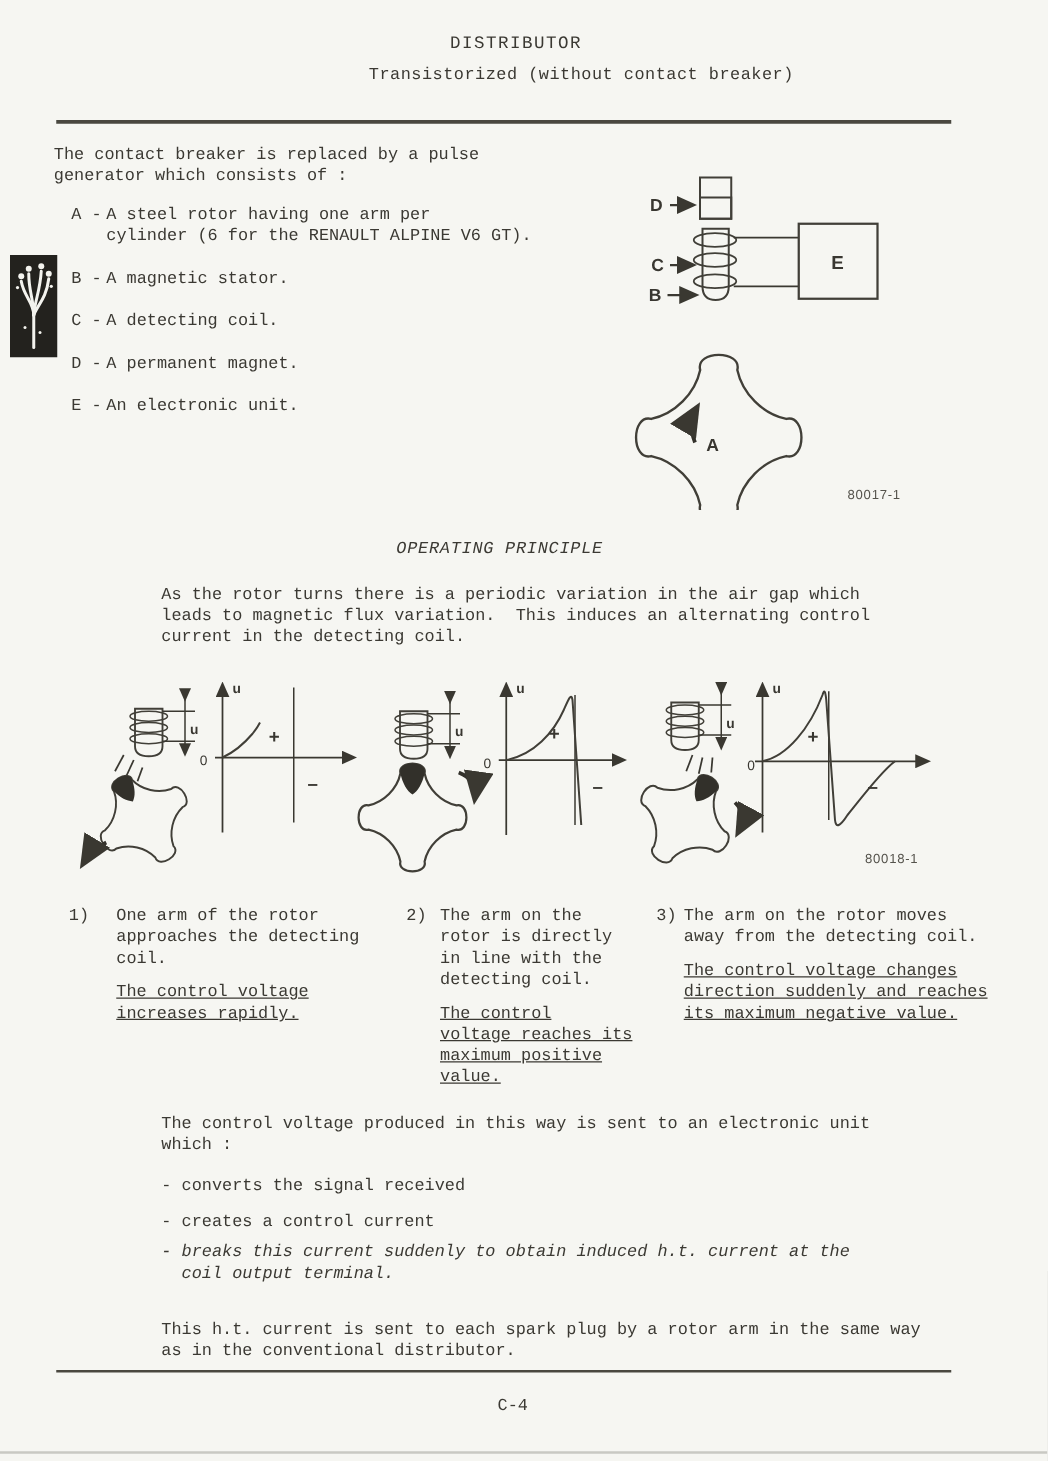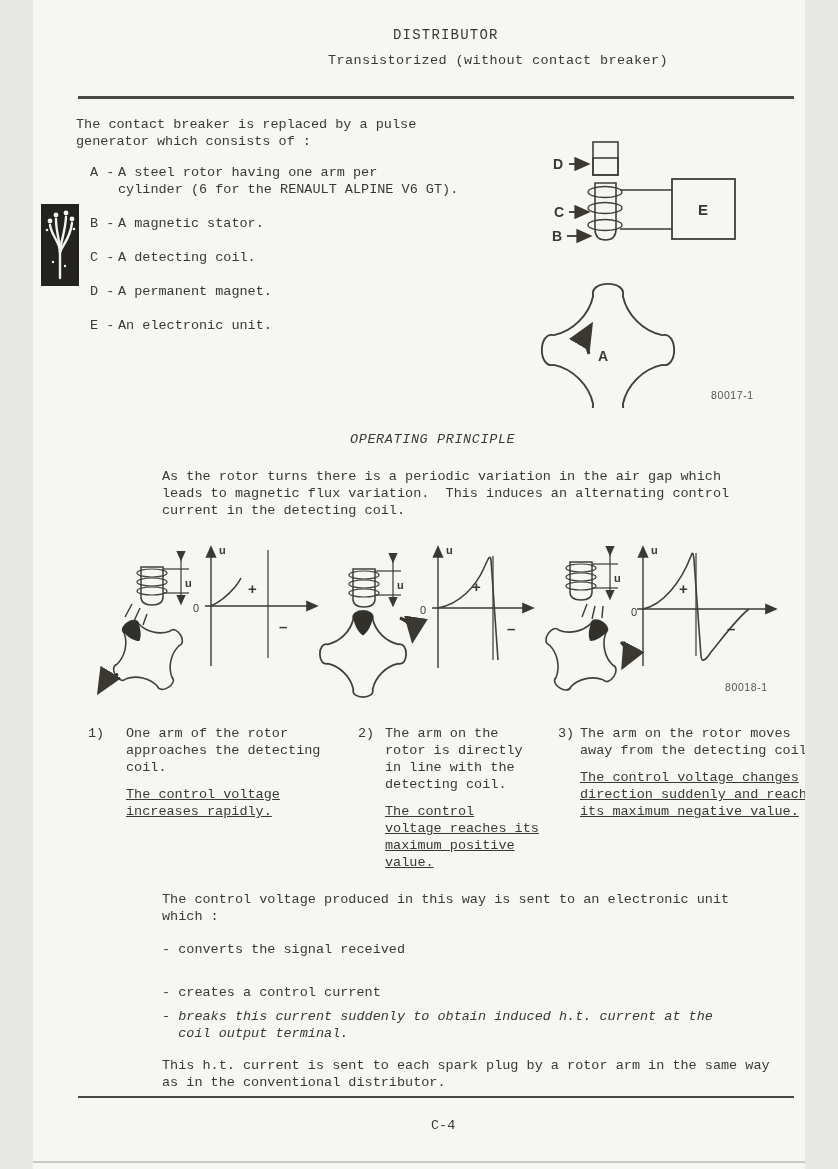--- a/index.html
+++ b/index.html
@@ -1,17 +1,17 @@
 <!DOCTYPE html>
 <html><head>
 <meta charset="utf-8">
 <style>
   html,body{margin:0;padding:0;background:#e8e8e4;}
   #canvas{
-    position:relative;width:772px;height:1169px;margin:0 auto;
+    position:relative;width:838px;height:1169px;margin:0 auto;
     background:#f6f6f2;overflow:hidden;
     font-family:"Liberation Mono","DejaVu Sans Mono",monospace;
     color:#3b3933;
   }
   .abs{position:absolute;}
   .mono{font:13.5px/17px "Liberation Mono","DejaVu Sans Mono",monospace;color:#3b3933;}
   .pre{white-space:pre;}
   .title{top:27px;left:360px;font-size:14px;letter-spacing:1.2px;}
   .subtitle{top:52px;left:295px;letter-spacing:0.4px;}
   .rule{background:#4a4840;height:3px;left:45px;width:716px;}
@@ -22,24 +22,24 @@
   .item{display:flex;margin-bottom:17px;}
   .item .key{width:28px;flex:none;}
   .opheading{top:431px;left:317px;letter-spacing:0.6px;font-style:italic;}
   .oppara{top:468px;left:129px;}
   .figref{font-family:"Liberation Sans","DejaVu Sans",sans-serif;font-size:10.5px;color:#55534c;letter-spacing:0.6px;}
   .step{display:flex;top:725px;}
   .step .num{flex:none;}
   .step .p2{margin-top:10px;text-decoration:underline;}
   .conclusion{top:891px;left:129px;}
   .bullets{margin-top:16px;}
-  .bullet{margin-top:26px;}
+  .bullet{margin-top:12px;}
   .bullet:first-child{margin-top:0;}
   .bullet.b3{margin-top:7px;font-style:italic;}
-  .cpara2{margin-top:15px;}
+  .cpara2{margin-top:28px;}
   .pagenum{top:1117px;left:398px;}
   .bottom-edge{top:1161px;left:0;width:838px;height:2px;background:#c9c9c3;}
   svg text{font-family:"Liberation Sans","DejaVu Sans",sans-serif;fill:#393731;}
   svg .labE{font-size:15px;font-weight:bold;}
   svg .labA{font-size:14px;font-weight:bold;}
   svg .gu{font-size:11px;font-weight:bold;}
   svg .g0{font-size:11px;}
   svg .gsign{font-size:15px;font-weight:bold;}
   svg .stroke{stroke:#413f38;fill:none;}
 </style>

